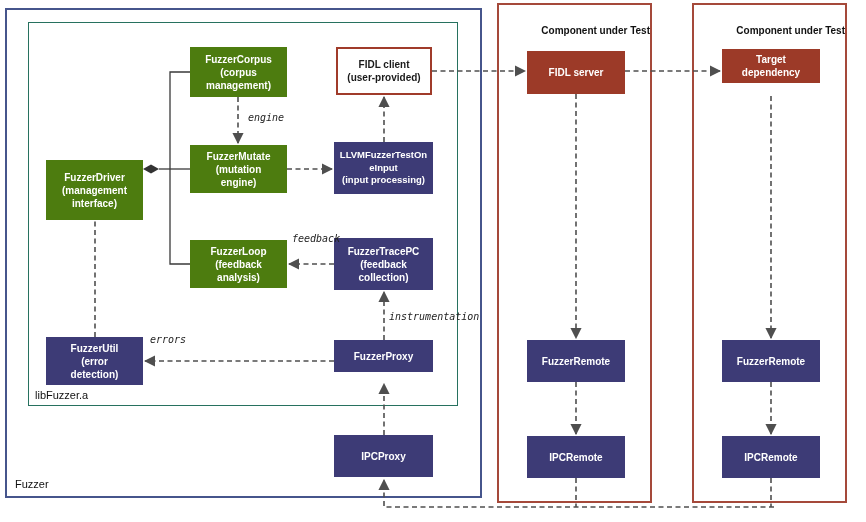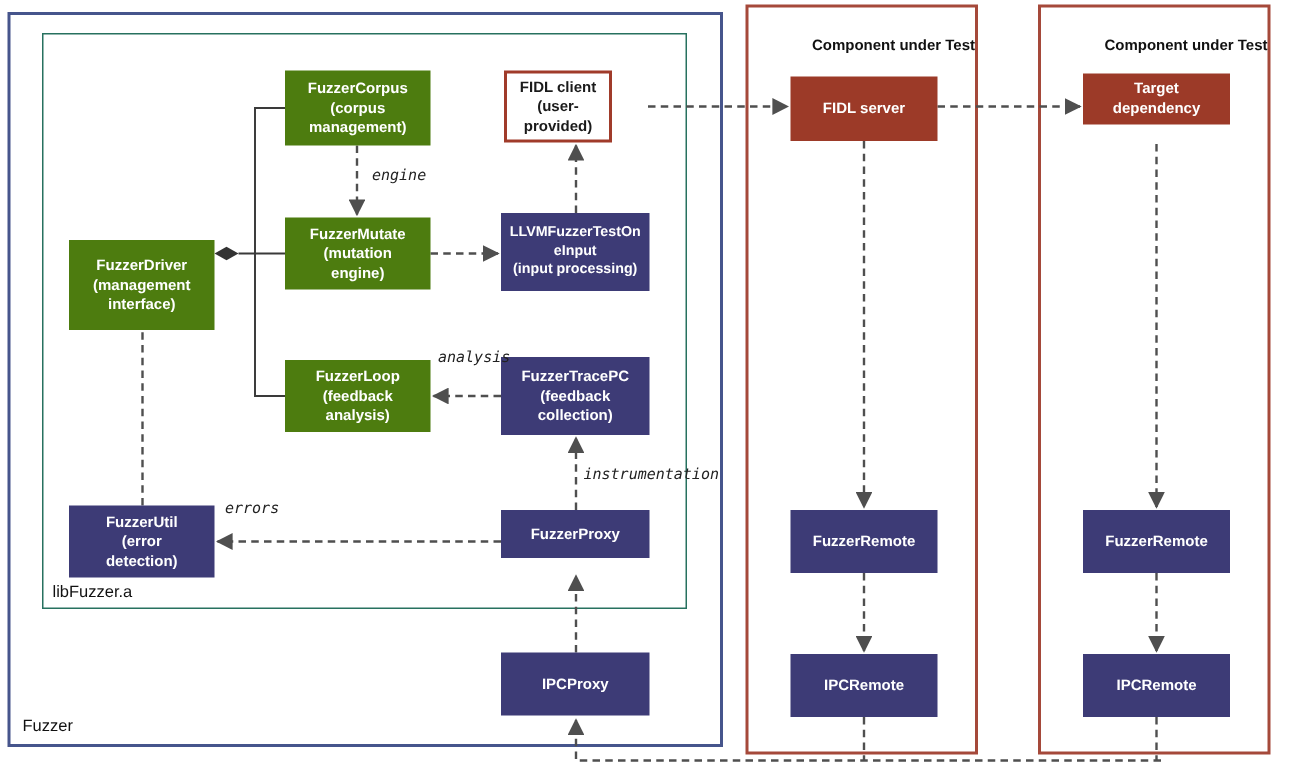--- a/index.html
+++ b/index.html
@@ -81,21 +81,21 @@
     <path class="dash" d="M576,478 V507"></path>
     <path class="dash" d="M771,478 V507"></path>
     <path class="dash" d="M774,507 H384 V480" marker-end="url(#ah)"></path>
   </svg>
 
   <div class="node green" style="left:190px;top:47px;width:97px;height:50px">
     <span>FuzzerCorpus
 (corpus
 management)</span>
   </div>
-  <div class="node white-node" style="left:336px;top:47px;width:72px;height:48px">
+  <div class="node white-node" style="left:336px;top:47px;width:96px;height:48px">
     <span>FIDL client
 (user-provided)</span>
   </div>
   <div class="node green" style="left:46px;top:160px;width:97px;height:60px">
     <span>FuzzerDriver
 (management
 interface)</span>
   </div>
   <div class="node green" style="left:190px;top:145px;width:97px;height:48px">
     <span>FuzzerMutate
@@ -144,17 +144,17 @@
 dependency</span>
   </div>
   <div class="node navy" style="left:722px;top:340px;width:98px;height:42px">
     <span>FuzzerRemote</span>
   </div>
   <div class="node navy" style="left:722px;top:436px;width:98px;height:42px">
     <span>IPCRemote</span>
   </div>
 
   <span class="edge-label" style="left:248px;top:112px">engine</span>
-  <span class="edge-label" style="left:292px;top:233px">analysis</span>
+  <span class="edge-label" style="left:292px;top:233px">feedback</span>
   <span class="edge-label" style="left:389px;top:311px">instrumentation</span>
   <span class="edge-label" style="left:150px;top:334px">errors</span>
 
 </div>
 
 </body></html>

